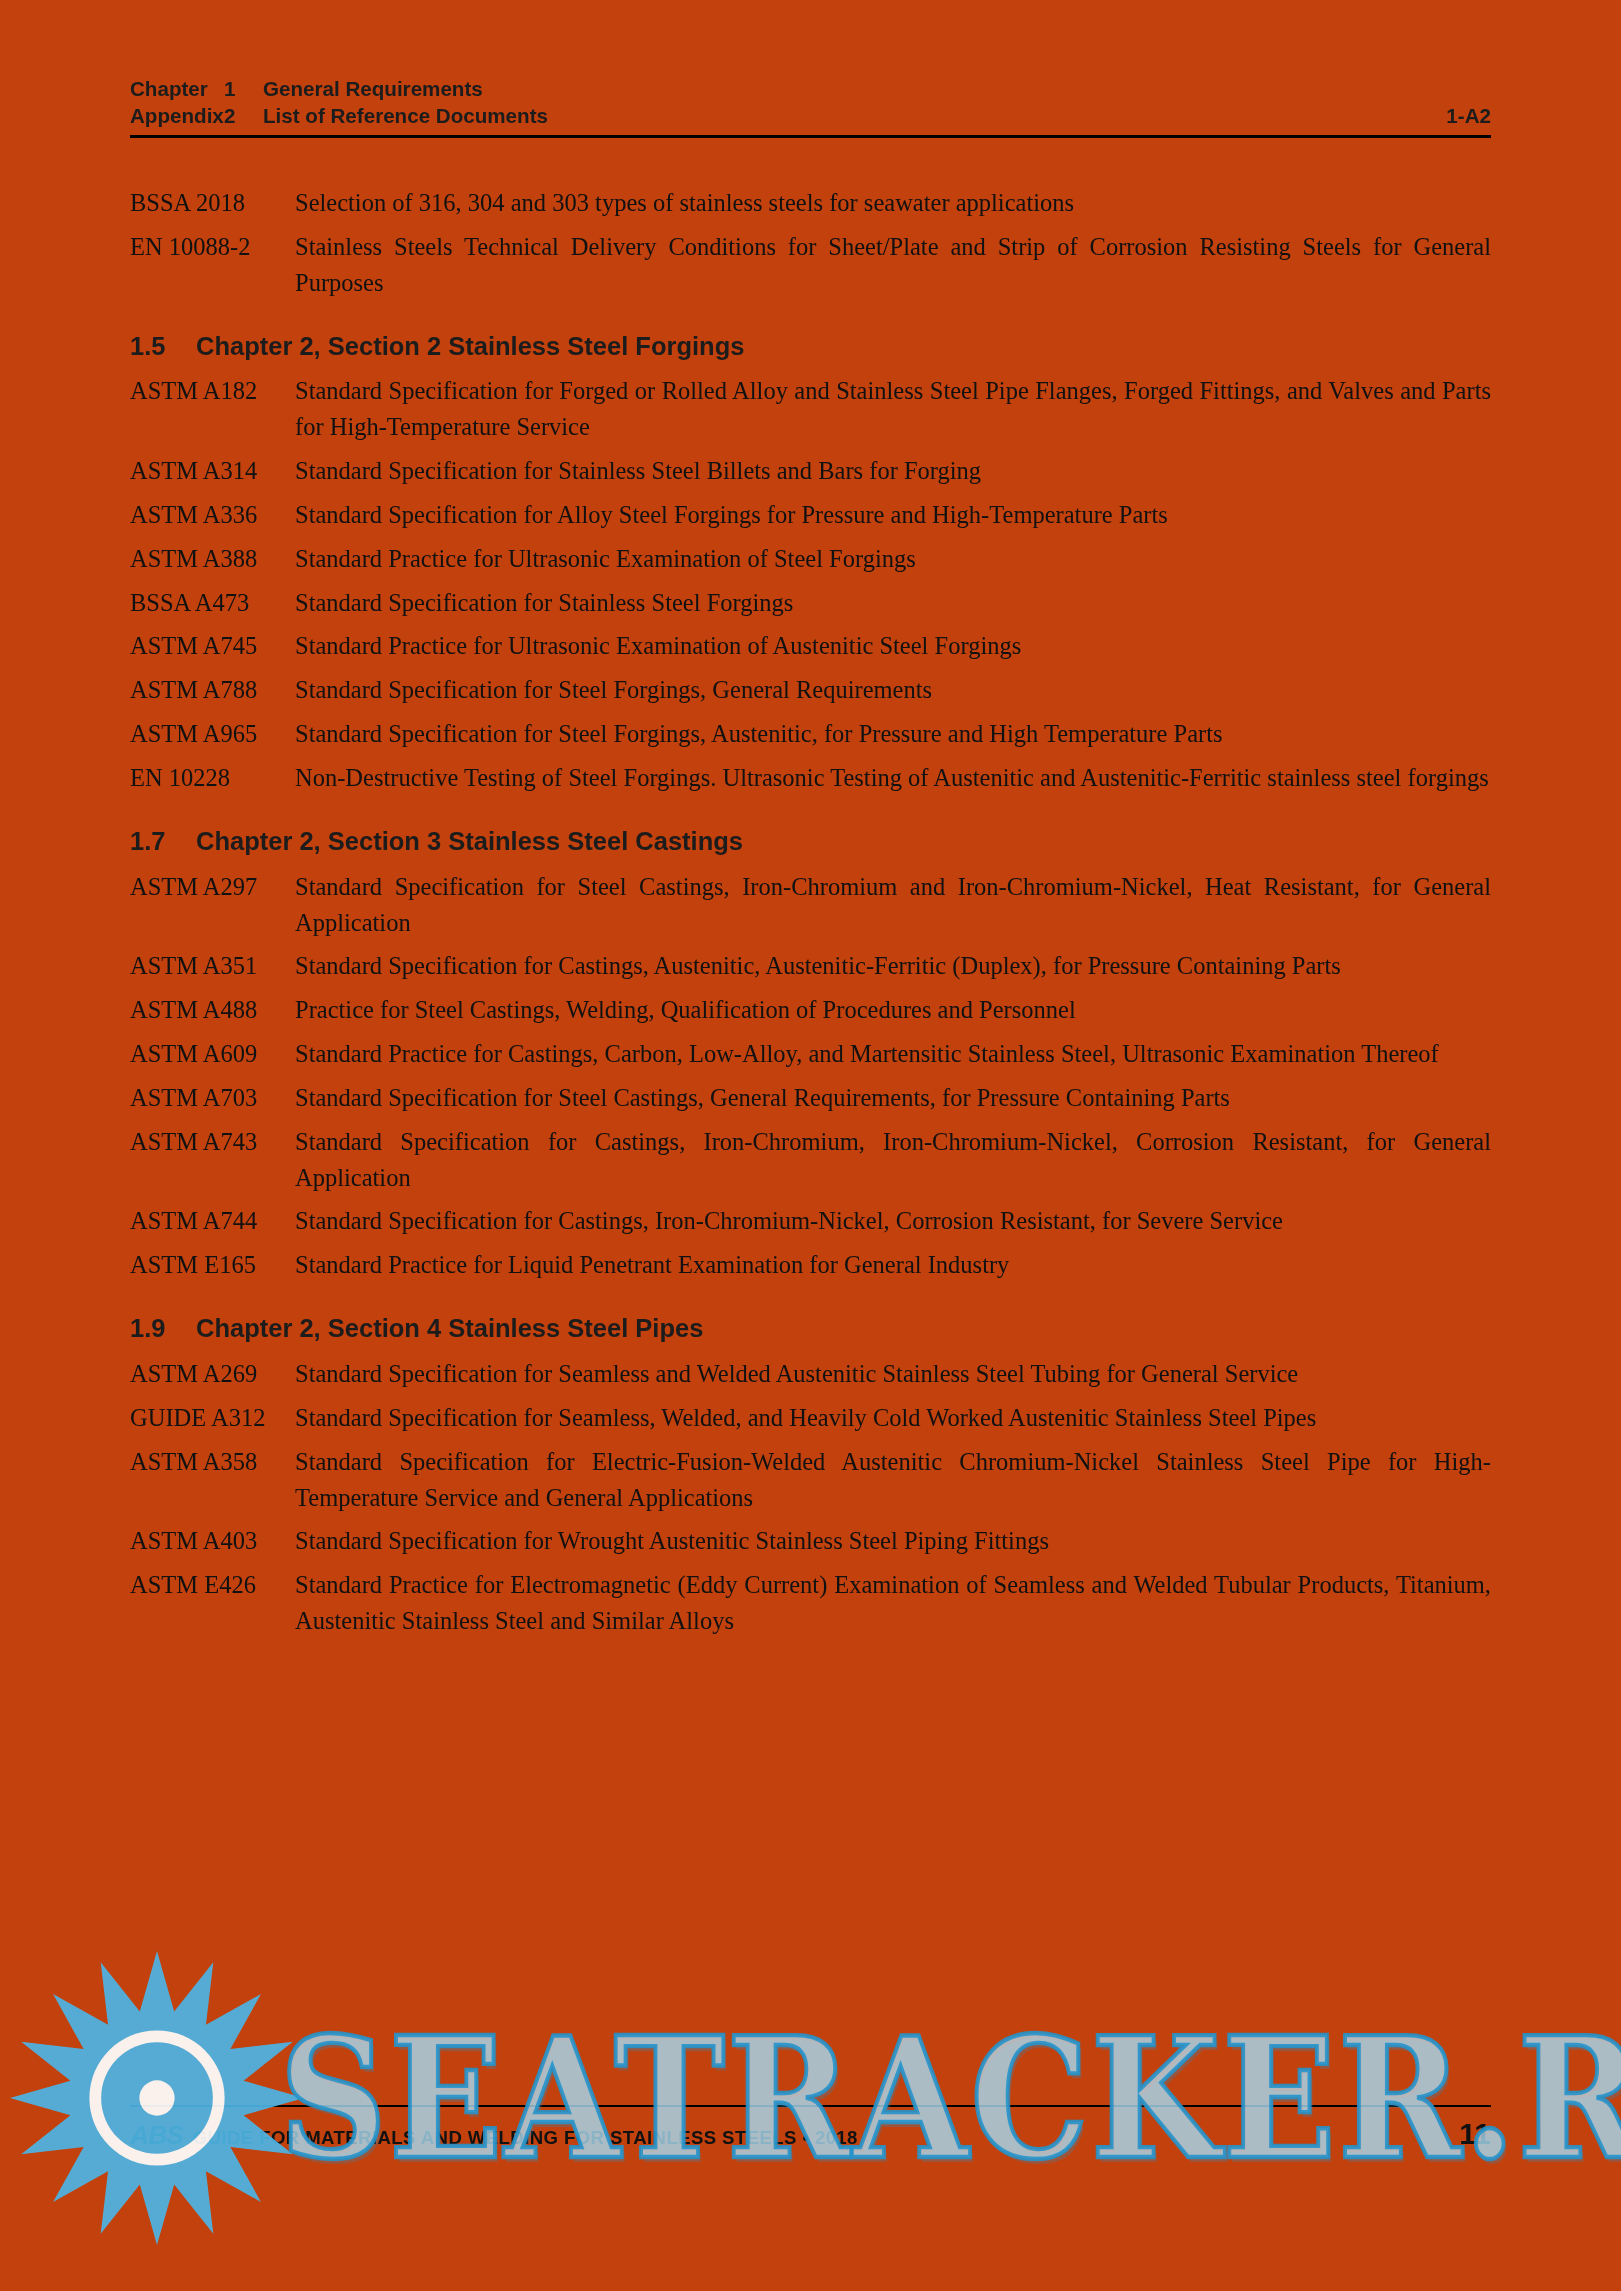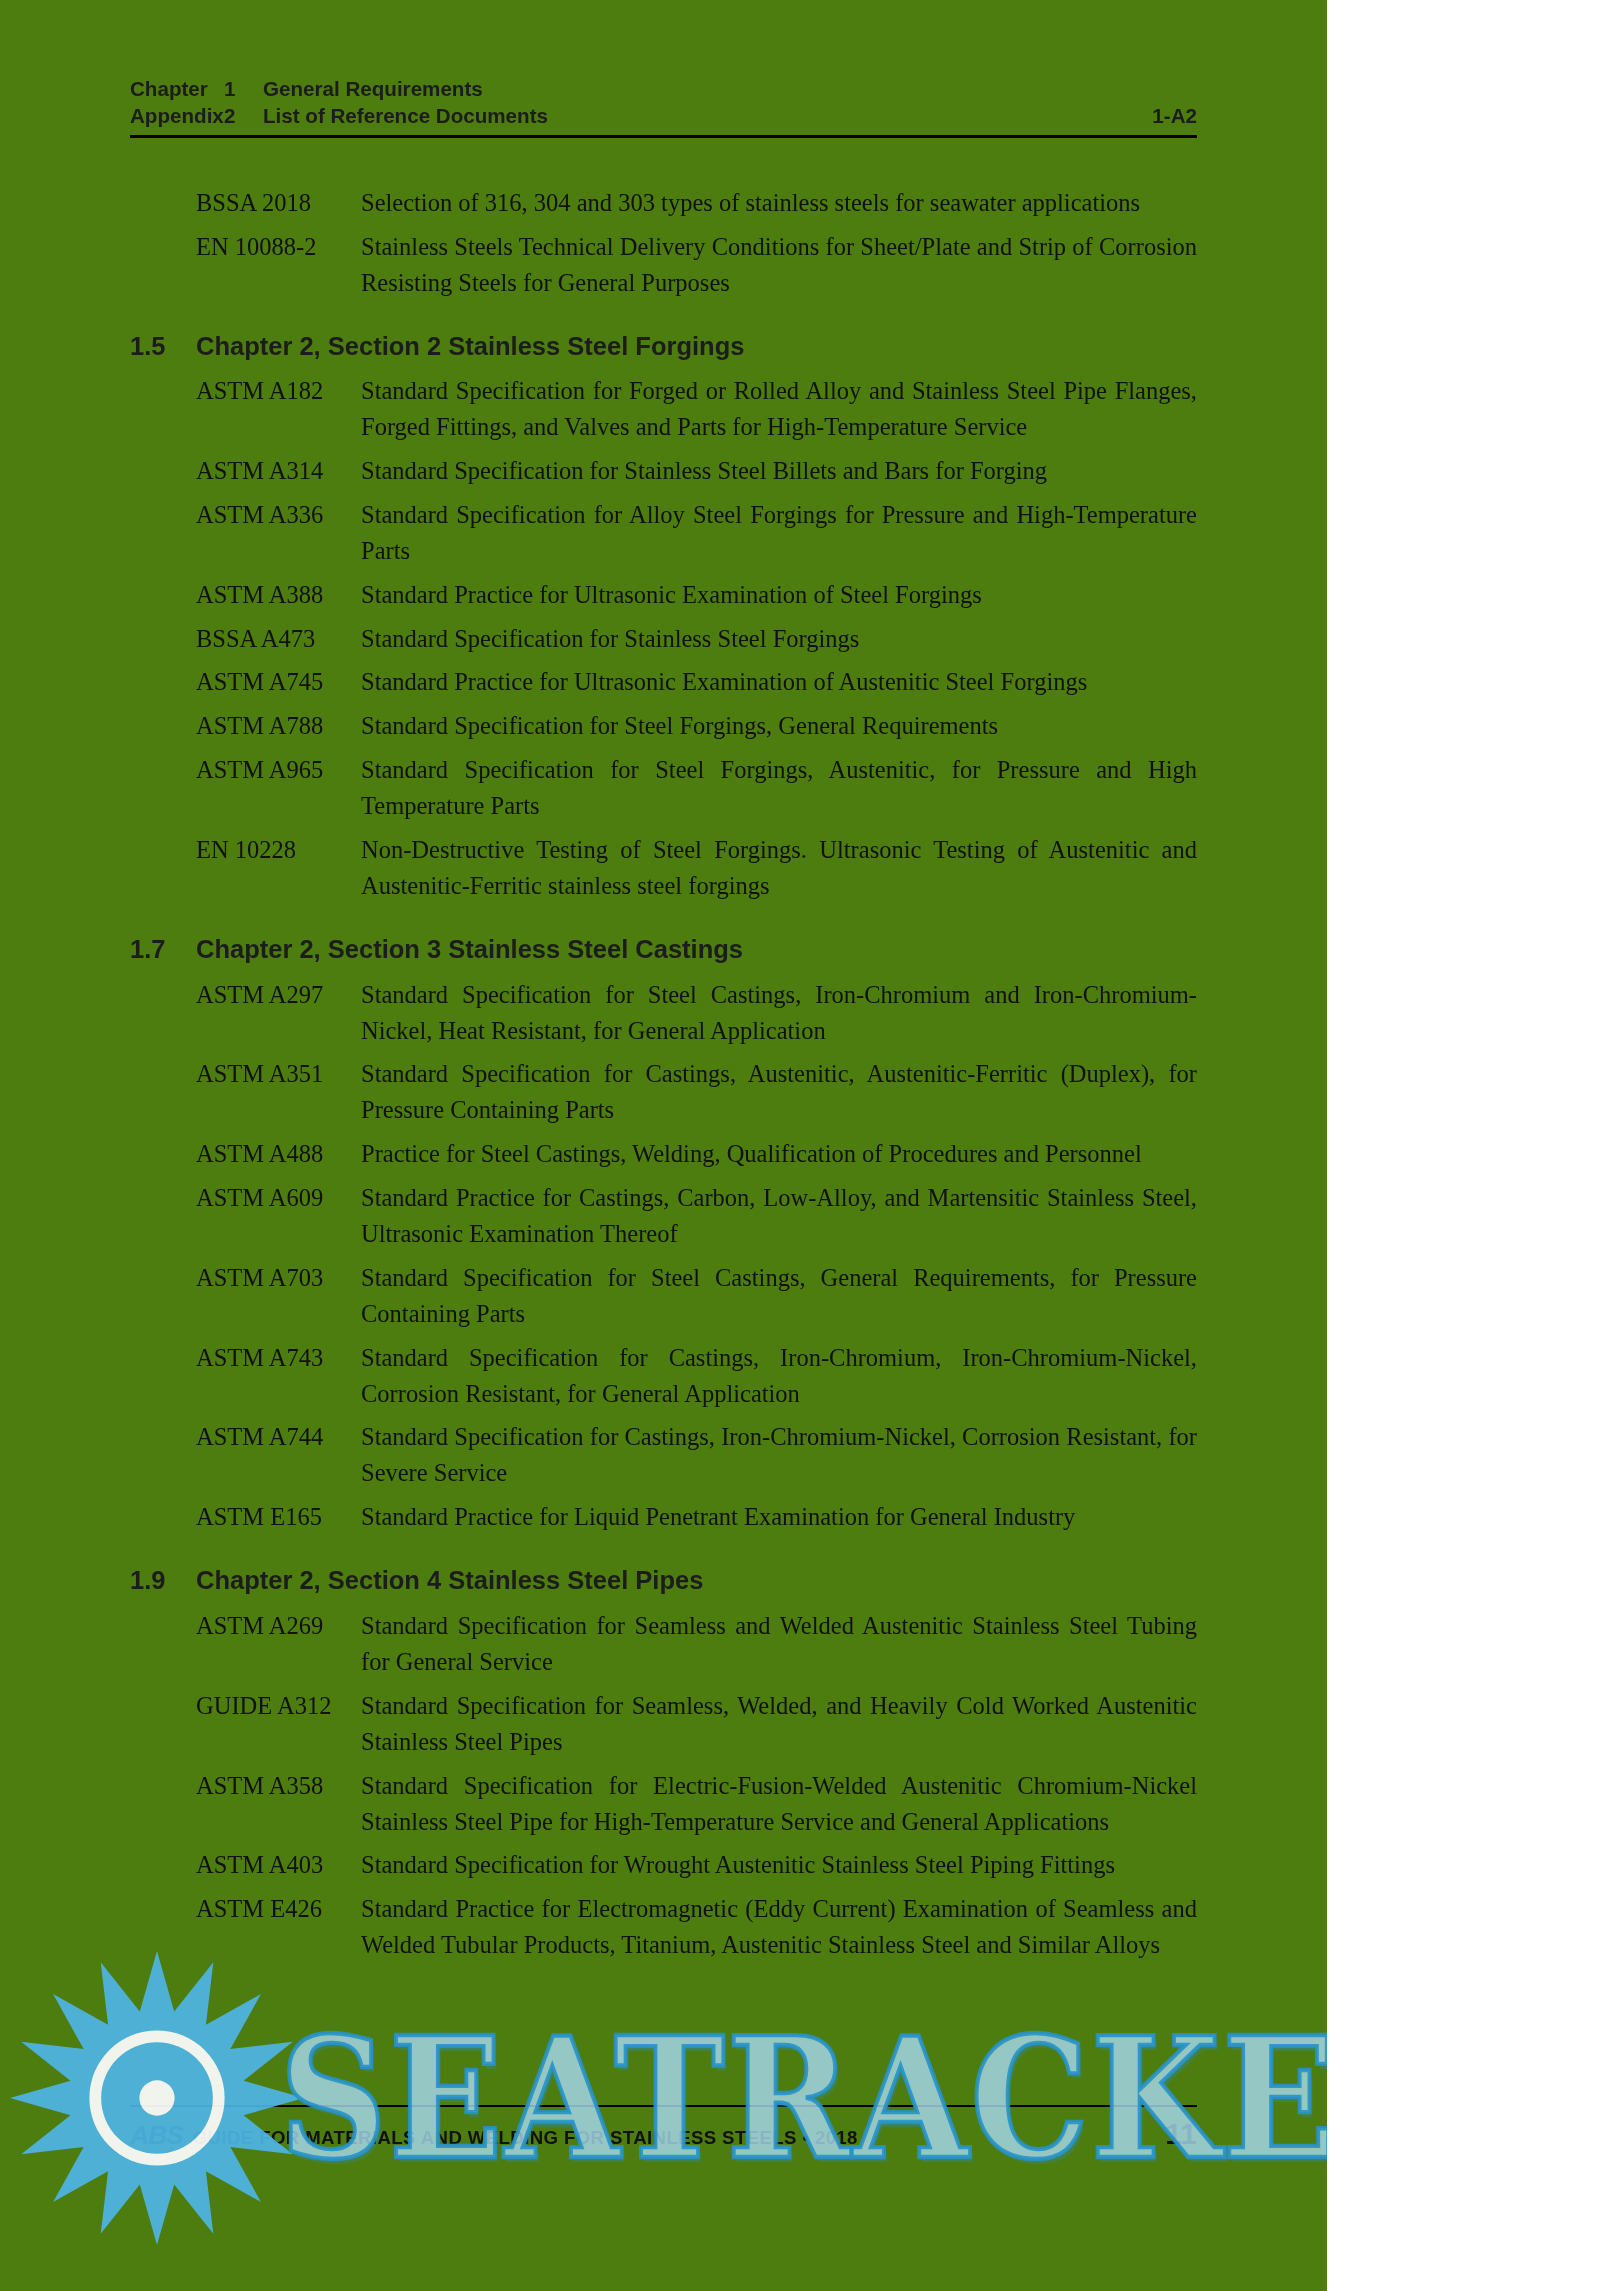--- a/index.html
+++ b/index.html
@@ -1,40 +1,40 @@
 <!DOCTYPE html>
 <html><head>
 <meta charset="utf-8">
 <style>
   * { margin:0; padding:0; box-sizing:border-box; }
   html, body { background:#ffffff; }
   .page {
     position:relative;
-    width:1327px; height:2292px;
-    background:#4d7c0f;
+    width:1621px; height:2292px;
+    background:#c2410c;
     overflow:hidden;
     color:#111;
   }
   
   .header {
     margin:0 130px; padding-top:76px;
     display:flex; justify-content:space-between; align-items:flex-end;
     font-family:"Liberation Sans", sans-serif;
     font-weight:bold; font-size:20.6px; color:#1c1c1c;
   }
   .hdr-line { display:grid; grid-template-columns:94px 39px auto; line-height:26.5px; }
   .page-ref { font-size:20.6px; line-height:26.5px; }
   .hdr-rule { height:2.9px; background:#000; margin:5.9px 130px 0; }
   
   .content {
     margin:0 130px; padding-top:47px;
     font-family:"Liberation Serif", serif;
     font-size:24.5px; line-height:36px; color:#111;
   }
-  .entry { display:flex; margin-left:66px; margin-bottom:7.8px; }
+  .entry { display:flex; margin-bottom:7.8px; }
   .code { width:165px; flex:none; }
   .desc { flex:1; text-align:justify; }
   .section-heading {
     display:flex; margin-top:29px; margin-bottom:11.8px;
     font-family:"Liberation Sans", sans-serif;
     font-weight:bold; font-size:25.5px; line-height:32px; color:#1c1c1c;
   }
   .sec-num { width:66px; flex:none; }
   
   .footer {

